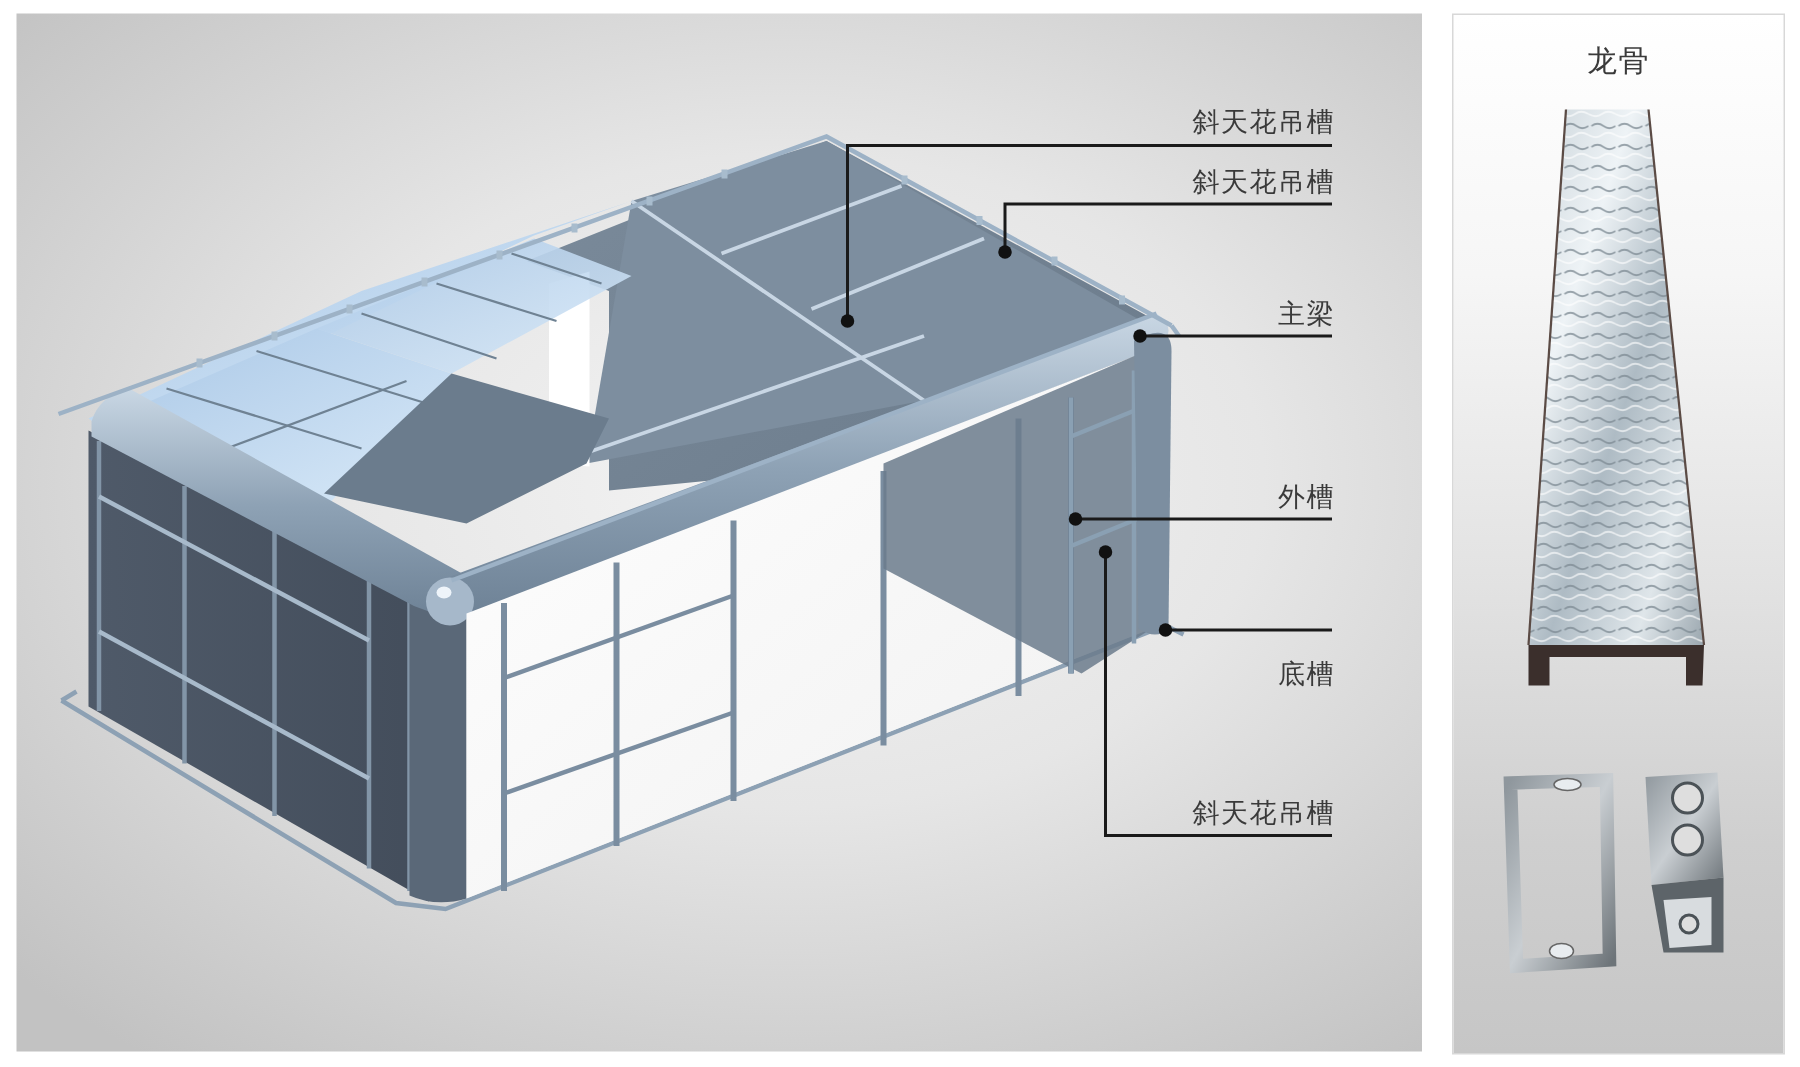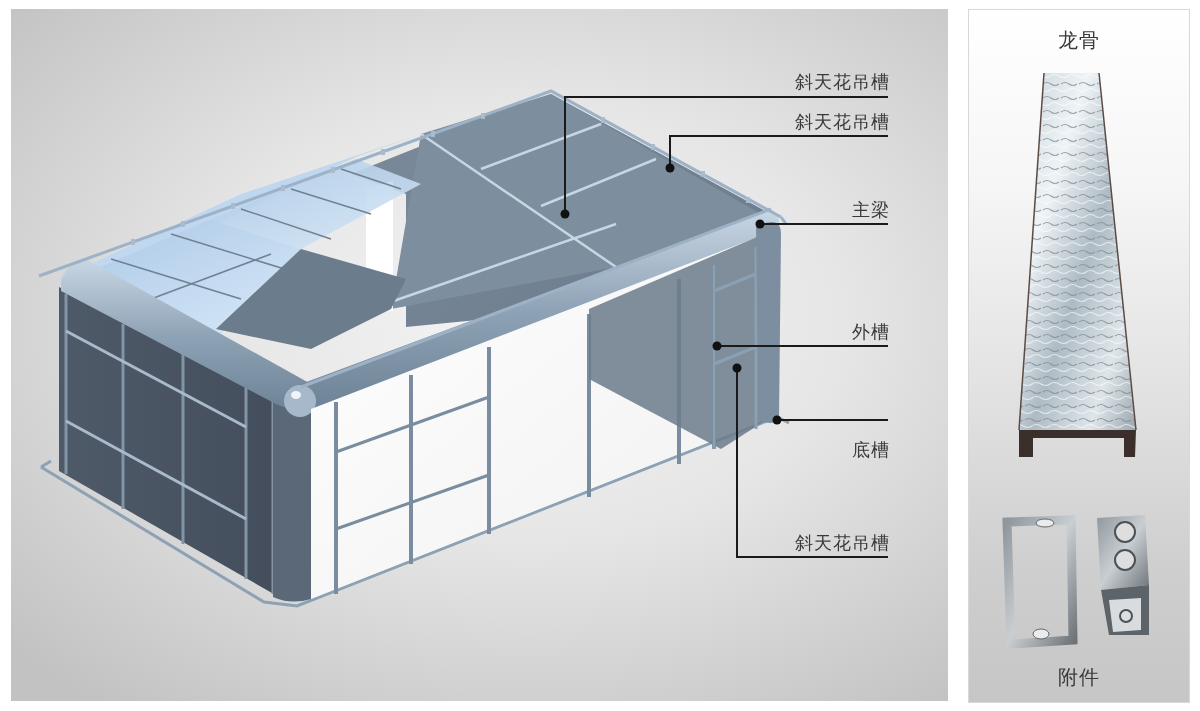--- a/index.html
+++ b/index.html
@@ -223,14 +223,13 @@
     <g>
       <polygon points="128,508 176,505 180,575 132,580" fill="url(#bracket)"></polygon>
       <polygon points="132,580 180,575 180,625 140,625" fill="#5d6469"></polygon>
       <polygon points="140,590 172,588 172,620 144,622" fill="#d8dcdf"></polygon>
       <circle cx="156" cy="522" r="10" fill="#dedede" stroke="#4b5257" stroke-width="2"></circle>
       <circle cx="156" cy="550" r="10" fill="#dedede" stroke="#4b5257" stroke-width="2"></circle>
       <circle cx="157" cy="606" r="6" fill="#dedede" stroke="#4b5257" stroke-width="2"></circle>
     </g>
   </svg>
 
-  <div class="side-title" style="top:654px;">附件</div>
 </div>
 
 </body></html>

